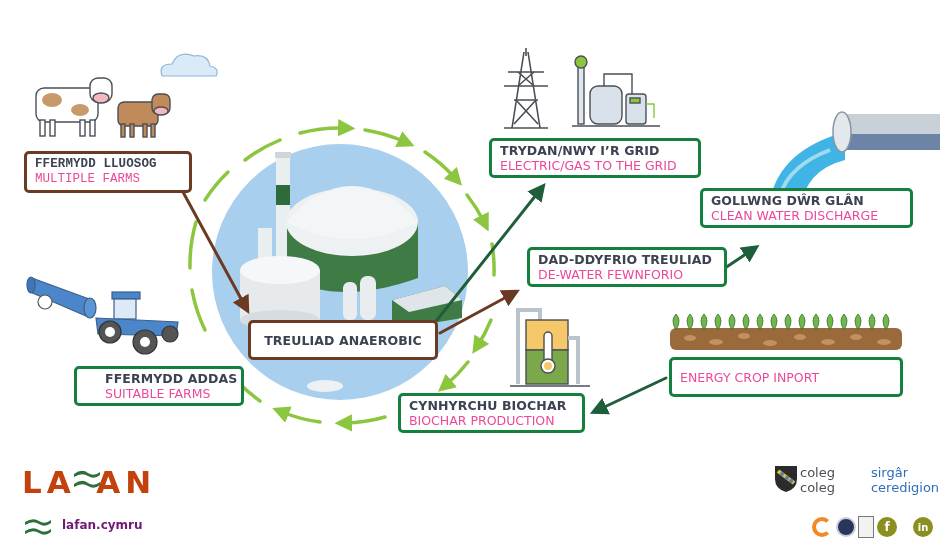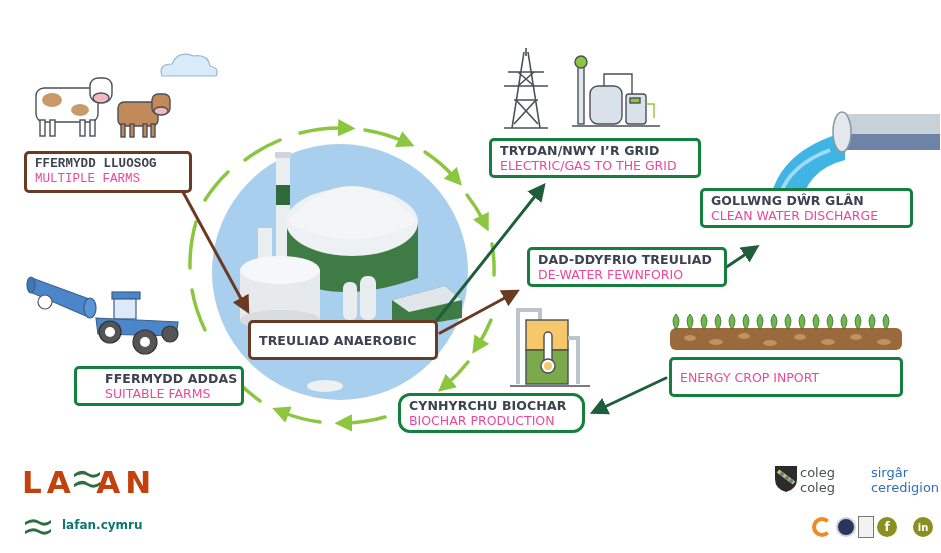--- a/index.html
+++ b/index.html
@@ -4,23 +4,23 @@
 <style>
   html, body { margin:0; padding:0; }
   body { width:941px; height:553px; background:#ffffff; position:relative; overflow:hidden; font-family:"DejaVu Sans", sans-serif; }
   .abs { position:absolute; }
   svg.full { position:absolute; left:0; top:0; width:941px; height:553px; }
   .box { position:absolute; background:#fff; border-radius:5px; padding:3px 8px; box-sizing:border-box; display:flex; flex-direction:column; justify-content:center; }
   .box.green { border:3px solid #15803d; }
   .box.brown { border:3px solid #6b3a22; }
   .box .cy { font-weight:bold; font-size:12.5px; color:#3c4350; letter-spacing:0.1px; line-height:15px; white-space:nowrap; }
   .box .en { font-size:12.5px; color:#ec4899; line-height:15px; white-space:nowrap; }
-  .box.center { }
+  .box.center { align-items:center; }
   .logo-lafan { position:absolute; left:22px; top:464px; font-size:31px; font-weight:bold; color:#c2410c; letter-spacing:5px; font-family:"DejaVu Sans", sans-serif; }
-  .lafan-url { position:absolute; left:62px; top:518px; font-size:12px; font-weight:bold; color:#0f766e; }
+  .lafan-url { position:absolute; left:62px; top:518px; font-size:12px; font-weight:bold; color:#701a75; }
   .coleg { position:absolute; left:800px; top:465px; font-size:13px; line-height:15px; color:#4a4f57; }
   .coleg .acc { color:#2f6fb6;margin-left:36px; }
   .social { position:absolute; top:517px; width:20px; height:20px; border-radius:50%; display:flex; align-items:center; justify-content:center; font-size:12px; font-weight:bold; color:#fff; }
 </style>
 </head>
 <body>
 
 <svg class="full" viewBox="0 0 941 553">
   <defs>
     <marker id="mBrown" markerWidth="6" markerHeight="6" refX="3" refY="3" orient="auto" markerUnits="strokeWidth">
@@ -210,21 +210,21 @@
 
 <div class="box brown center" style="left:248px; top:320px; width:190px; height:40px;">
   <div class="cy">TREULIAD ANAEROBIC</div>
 </div>
 
 <div class="box green" style="left:74px; top:366px; width:170px; height:40px;padding-left:28px;">
   <div class="cy">FFERMYDD ADDAS</div>
   <div class="en">SUITABLE FARMS</div>
 </div>
 
-<div class="box green" style="left:398px; top:393px; width:187px; height:40px;border-radius:12px;">
+<div class="box green" style="left:398px; top:393px; width:187px; height:40px;">
   <div class="cy">CYNHYRCHU BIOCHAR</div>
   <div class="en">BIOCHAR PRODUCTION</div>
 </div>
 
 <div class="box green" style="left:669px; top:357px; width:234px; height:40px;">
   <div class="en">ENERGY CROP INPORT</div>
 </div>
 
 <div class="logo-lafan">
   <span>LA AN</span>

